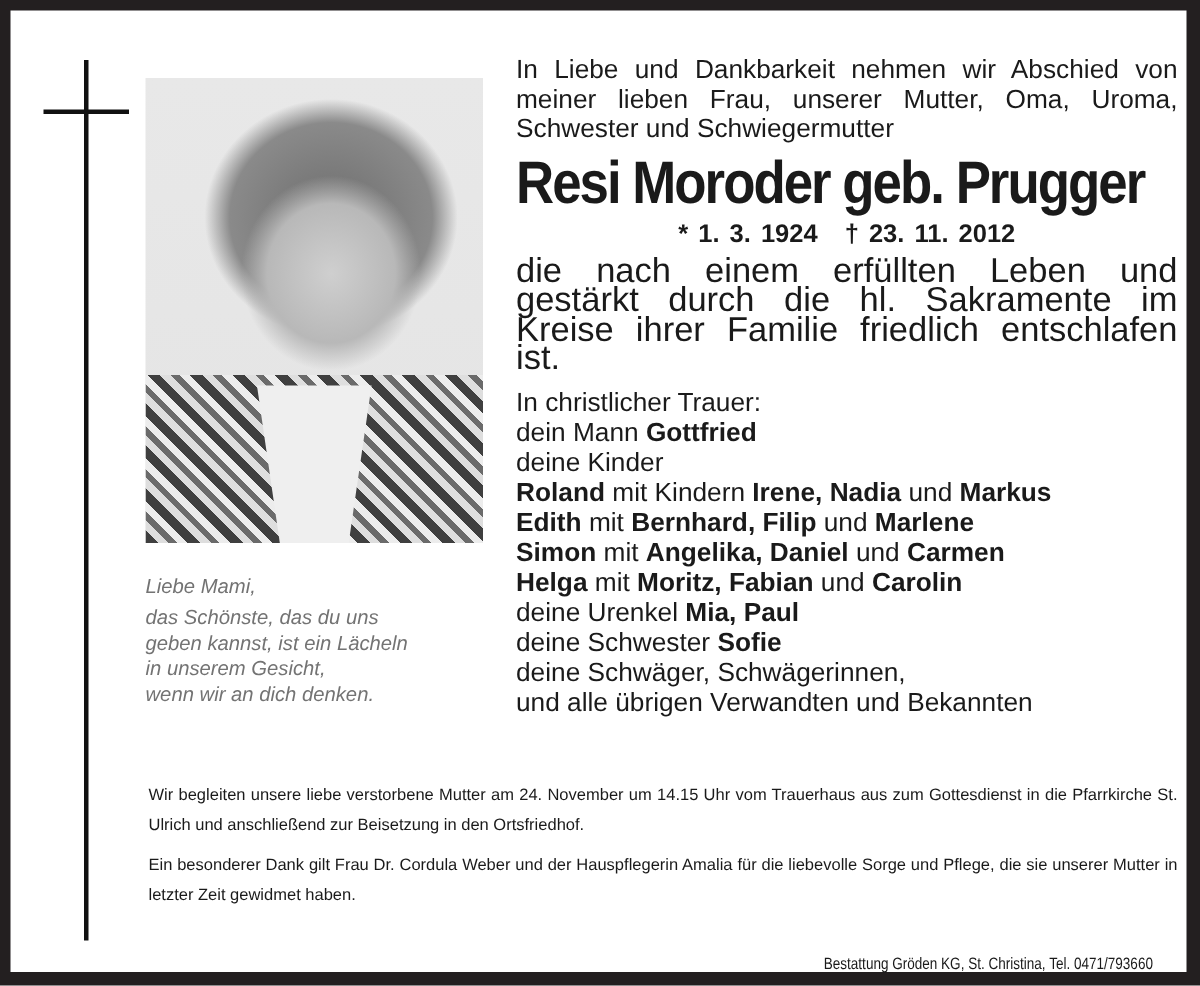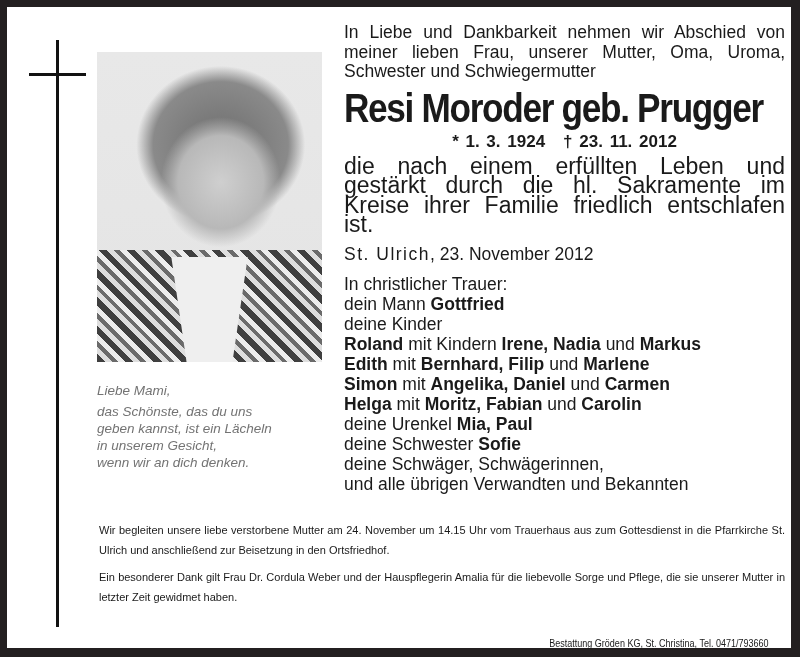--- a/index.html
+++ b/index.html
@@ -9,21 +9,21 @@
   .cross-h { position:absolute; left:22px; top:66px; width:57px; height:3px; background:#111; }
   .photo { position:absolute; left:90px; top:45px; width:225px; height:310px; overflow:hidden;
     background: radial-gradient(ellipse 38% 30% at 55% 42%, #cfcfcf 0%, #b8b8b8 50%, rgba(0,0,0,0) 70%),
                 radial-gradient(ellipse 50% 34% at 55% 30%, #6d6d6d 0%, #8a8a8a 60%, rgba(0,0,0,0) 75%),
                 linear-gradient(#e8e8e8, #e4e4e4); }
   .photo .jacket { position:absolute; left:0; bottom:0; width:100%; height:36%;
     background: repeating-linear-gradient(45deg, #222 0 6px, #ddd 6px 11px, #555 11px 15px, #eee 15px 20px); opacity:.85; }
   .photo .collar { position:absolute; left:33%; bottom:0; width:34%; height:34%; background:#efefef; clip-path:polygon(0 0,100% 0,80% 100%,20% 100%); }
   .quote { position:absolute; left:90px; top:375px; width:225px; font-style:italic; font-size:13.5px; line-height:17px; color:#737373; }
   .quote .q-first { margin-bottom:4px; }
-  .right { position:absolute; left:337px; top:16px; width:441px; }
+  .right { position:absolute; left:337px; top:30px; width:441px; }
   .intro { font-size:17.5px; line-height:19.5px; text-align:justify; text-align-last:left; }
   .name { font-family:"Liberation Sans", sans-serif; font-weight:bold; font-size:40px; line-height:44px; letter-spacing:-1.5px; transform:scaleX(0.88); transform-origin:left; white-space:nowrap; margin-top:4px; }
   .dates { font-weight:bold; font-size:17px; text-align:center; margin-top:2px; word-spacing:2px; }
   .dates span + span { margin-left:18px; }
   .body1 { font-size:23px; line-height:19.5px; text-align:justify; margin-top:5px; }
   .place { font-size:17.5px; margin-top:9px; }
   .place .city { letter-spacing:1.5px; }
   .mourn { font-size:17.5px; line-height:20px; margin-top:9px; }
   .mourn b { font-weight:bold; }
   .bottom { position:absolute; left:92px; top:514px; width:686px; font-size:11px; line-height:19.5px; text-align:justify; }
@@ -50,21 +50,20 @@
     <div>wenn wir an dich denken.</div>
   </div>
 
   <div class="right">
     <div class="intro">In Liebe und Dankbarkeit nehmen wir Abschied von meiner lieben Frau, unserer Mutter, Oma, Uroma, Schwester und Schwiegermutter</div>
     <div class="name">Resi Moroder geb. Prugger</div>
     <div class="dates">
       <span>* 1. 3. 1924</span><span>† 23. 11. 2012</span>
     </div>
     <div class="body1">die nach einem erfüllten Leben und gestärkt durch die hl. Sakramente im Kreise ihrer Familie friedlich entschlafen ist.</div>
-    <div class="place"><span class="city">St. Ulrich</span><span>, 23. November 2012</span></div>
     <div class="mourn">
       <div>In christlicher Trauer:</div>
       <div id="mourner-lines">
           <div><span>dein Mann </span><b>Gottfried</b></div>
           <div><span>deine Kinder</span></div>
           <div><b>Roland</b><span> mit Kindern </span><b>Irene, Nadia</b><span> und </span><b>Markus</b></div>
           <div><b>Edith</b><span> mit </span><b>Bernhard, Filip</b><span> und </span><b>Marlene</b></div>
           <div><b>Simon</b><span> mit </span><b>Angelika, Daniel</b><span> und </span><b>Carmen</b></div>
           <div><b>Helga</b><span> mit </span><b>Moritz, Fabian</b><span> und </span><b>Carolin</b></div>
           <div><span>deine Urenkel </span><b>Mia, Paul</b></div>

